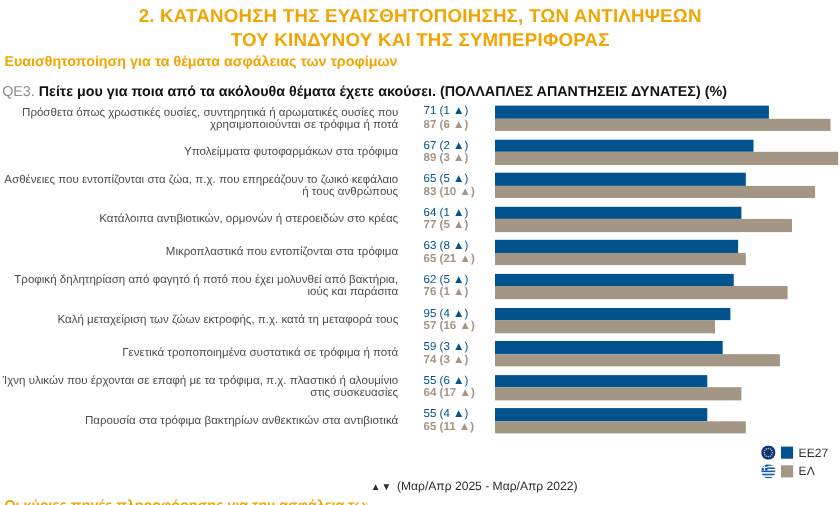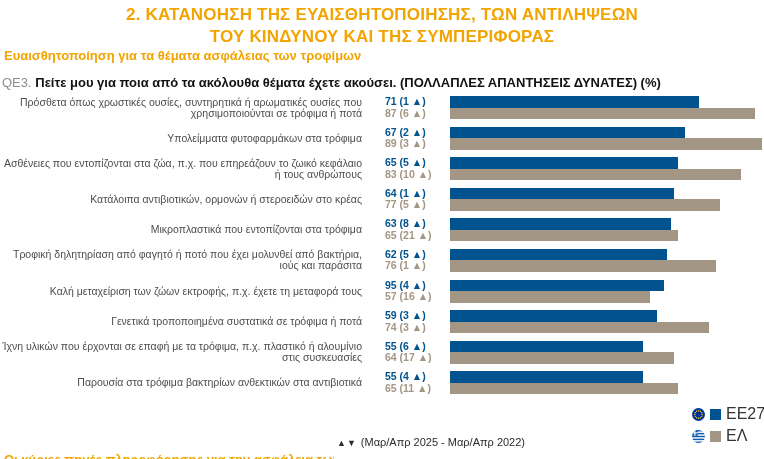--- a/index.html
+++ b/index.html
@@ -22,35 +22,35 @@
   #chart{position:absolute;top:96px;left:0;width:764px;}
   .crow{display:flex;align-items:center;height:23px;margin-bottom:7.6px;gap:14px;}
   .clabel{
     width:362px;padding-right:9px;text-align:right;color:#4d4d4d;
     font-size:10.5px;line-height:11px;
   }
   .cvals{
     width:51px;display:flex;flex-direction:column;justify-content:center;
     font-size:10.5px;line-height:11.5px;white-space:nowrap;
   }
-  .v-eu{color:#00538E;font-weight:bold;}
+  .v-eu{color:#00538E;font-weight:normal;}
   .v-el{color:#A49685;font-weight:bold;}
   .cbars{display:flex;flex-direction:column;justify-content:center;}
   .bar{height:11.5px;}
   .bar-eu{background:#00538E;}
   .bar-el{background:#A49685;}
   .footnote{
     position:absolute;top:436px;left:337px;font-size:11px;color:#2b2b2b;white-space:nowrap;
   }
   .footnote .arr{font-size:9px;color:#2b2b2b;letter-spacing:1px;margin-right:4px;}
   #legend{position:absolute;top:405px;left:692px;display:flex;flex-direction:column;gap:4px;}
   .lrow{display:flex;align-items:center;gap:5px;}
   .lflag{width:13px;height:13px;display:block;}
   .lswatch{width:11px;height:11px;display:inline-block;}
-  .llabel{font-size:16px;color:#333;}
+  .llabel{font-size:11px;color:#333;}
   .truncated{
     position:absolute;top:452px;left:4px;width:330px;height:7px;overflow:hidden;
     color:#F2A400;font-size:13px;font-weight:bold;white-space:nowrap;
   }
 </style>
 </head>
 <body>
 
 <div class="title">
   <div>2. ΚΑΤΑΝΟΗΣΗ ΤΗΣ ΕΥΑΙΣΘΗΤΟΠΟΙΗΣΗΣ, ΤΩΝ ΑΝΤΙΛΗΨΕΩΝ</div>
@@ -125,21 +125,21 @@
       <div class="cvals">
         <span class="v-eu">62 (5 ▲)</span>
         <span class="v-el">76 (1 ▲)</span>
       </div>
       <div class="cbars">
         <div class="bar bar-eu" style="width: 217px; background: rgb(0, 83, 142);"></div>
         <div class="bar bar-el" style="width: 266px; background: rgb(164, 150, 133);"></div>
       </div>
     </div>
     <div class="crow">
-      <div class="clabel">Καλή μεταχείριση των ζώων εκτροφής, π.χ. έχετε τη μεταφορά τους</div>
+      <div class="clabel">Καλή μεταχείριση των ζώων εκτροφής, π.χ. κατά τη μεταφορά τους</div>
       <div class="cvals">
         <span class="v-eu">95 (4 ▲)</span>
         <span class="v-el">57 (16 ▲)</span>
       </div>
       <div class="cbars">
         <div class="bar bar-eu" style="width: 213.5px; background: rgb(0, 83, 142);"></div>
         <div class="bar bar-el" style="width: 199.5px; background: rgb(164, 150, 133);"></div>
       </div>
     </div>
     <div class="crow">

